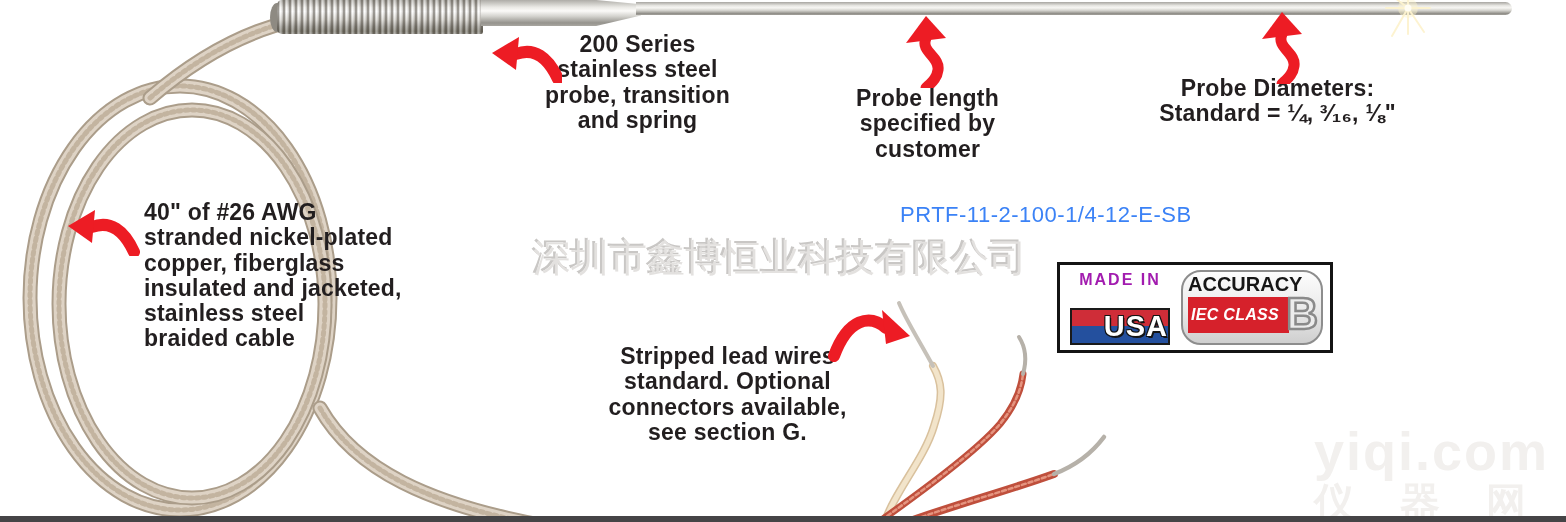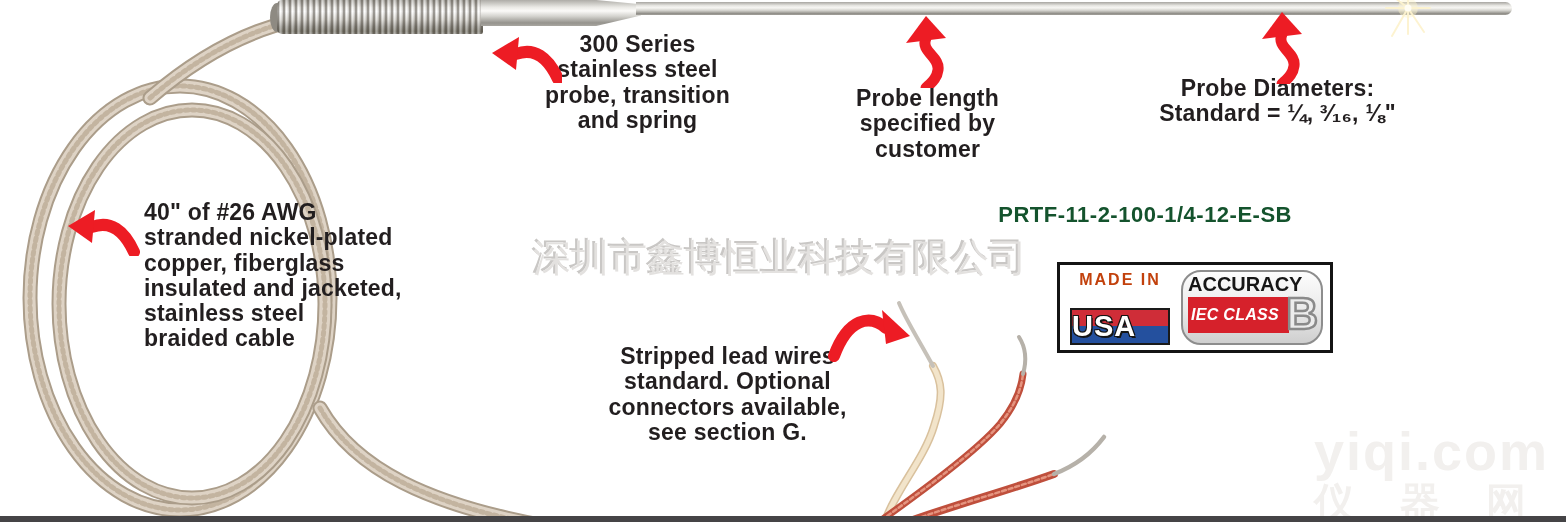--- a/index.html
+++ b/index.html
@@ -24,39 +24,39 @@
   #probe-transition{
     left:481px;top:0;width:160px;height:26px;
     background:linear-gradient(180deg,#aeaca7 0%,#ebeae6 28%,#fbfaf8 42%,#d5d4cf 62%,#95938d 88%,#a8a6a0 100%);
     clip-path:polygon(0 0,72% 0,100% 16%,100% 60%,72% 100%,0 100%);
   }
   #probe-rod{
     left:636px;top:2px;width:876px;height:13px;border-radius:0 7px 7px 0;
     background:linear-gradient(180deg,#a7a5a0 0%,#e8e7e3 28%,#f7f6f3 45%,#d2d1cc 66%,#8e8c86 90%,#a5a39d 100%);
   }
   
-  #part-number{left:900px;top:202px;width:392px;text-align:right;color:#14532d;font-weight:bold;font-size:22px;letter-spacing:0.5px;}
+  #part-number{left:900px;top:202px;width:392px;text-align:left;color:#3b82f6;font-weight:normal;font-size:22px;letter-spacing:0.5px;}
   #watermark-cn{
     left:533px;top:233px;width:520px;color:#e3e1df;font-size:38px;letter-spacing:0;
     text-shadow:-2px -2px 0 #c9c7c5, 2px 2px 2px #ffffff;white-space:nowrap;font-weight:normal;
   }
   #watermark-site{right:-6px;bottom:0px;text-align:left;color:#f2f0ee;font-weight:bold;line-height:1;}
   #watermark-site .l1{font-size:54px;letter-spacing:2px;}
   #watermark-site .l2{font-size:40px;letter-spacing:46px;margin-top:4px;white-space:nowrap;}
   
   #badge{
     left:1057px;top:262px;width:276px;height:91px;border:3px solid #141414;background:#fff;
     box-sizing:border-box;display:flex;align-items:stretch;padding:5px 7px;gap:8px;
   }
   #badge-left{width:106px;display:flex;flex-direction:column;align-items:center;}
-  #badge-madein{font-size:16px;font-weight:800;letter-spacing:2px;color:#c2410c;margin-top:1px;}
+  #badge-madein{font-size:16px;font-weight:800;letter-spacing:2px;color:#a21caf;margin-top:1px;}
   #badge-usa-box{
     margin-top:19px;width:100px;height:51px;border:2px solid #1a1a1a;box-sizing:border-box;
     background:linear-gradient(180deg,#cf2d38 0 50%,#24509e 50% 100%);
-    display:flex;align-items:center;justify-content:flex-start;
+    display:flex;align-items:center;justify-content:flex-end;
   }
   #badge-usa{
     color:#ffffff;font-weight:900;font-size:29px;letter-spacing:1px;
     text-shadow:1.5px 1.5px 0 #141414,-1px -1px 0 #141414,1px -1px 0 #141414,-1px 1px 0 #141414;
   }
   #badge-right{
     flex:1;border:2px solid #8d8d8d;border-radius:20px;box-sizing:border-box;
     background:linear-gradient(180deg,#fdfdfd 0%,#e9e9e9 55%,#cfcfcf 100%);
     position:relative;overflow:hidden;padding:1px 5px;
   }
@@ -127,21 +127,21 @@
       <line x1="34" y1="22" x2="34" y2="48"></line>
       <line x1="34" y1="22" x2="12" y2="22"></line>
       <line x1="34" y1="22" x2="56" y2="22"></line>
       <line x1="34" y1="22" x2="18" y2="50"></line>
       <line x1="34" y1="22" x2="50" y2="46"></line>
       <line x1="34" y1="22" x2="16" y2="8"></line>
     </g>
     <circle cx="34" cy="22" r="3.5" fill="#fffdf4"></circle>
   </svg>
 
-  <div class="abs callout center" style="left:510px;top:32px;width:255px">300 Series
+  <div class="abs callout center" style="left:510px;top:32px;width:255px">200 Series
 stainless steel
 probe, transition
 and spring</div>
   <div class="abs callout center" style="left:840px;top:86px;width:175px">Probe length
 specified by
 customer</div>
   <div class="abs callout center" style="left:1135px;top:76px;width:285px">Probe Diameters:
 Standard = ¼, ³⁄₁₆, ⅛"</div>
   <div class="abs callout" style="left:144px;top:200px;width:290px">40" of #26 AWG
 stranded nickel-plated

